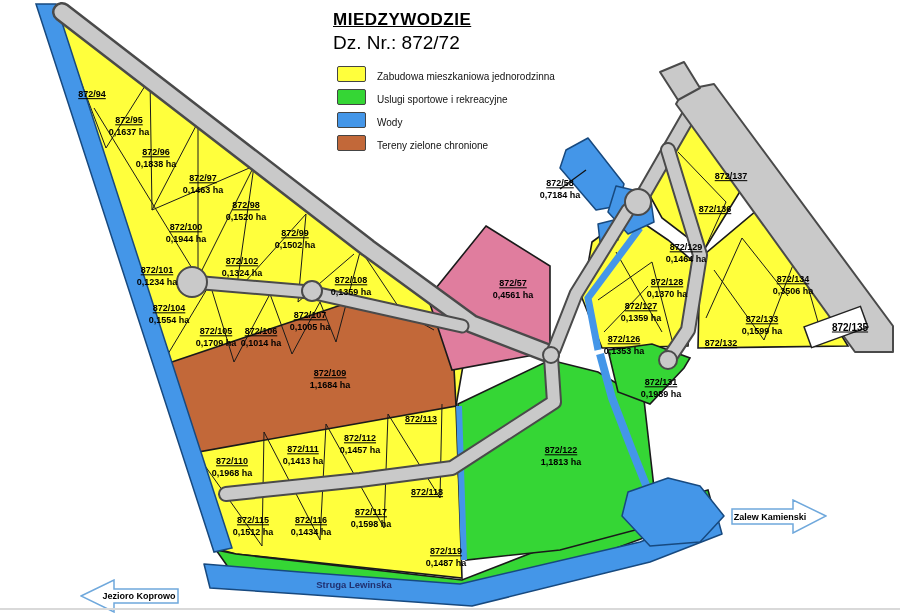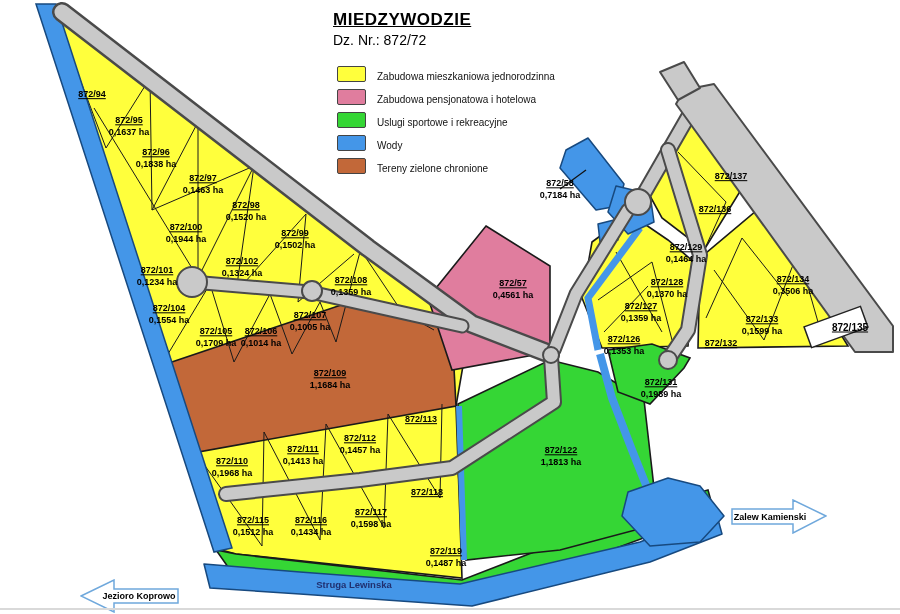--- a/index.html
+++ b/index.html
@@ -7,21 +7,21 @@
          font-family:"Liberation Sans",sans-serif;}
   .stage svg{position:absolute;left:0;top:0;}
   .labels{position:absolute;left:14px;top:0;width:100%;height:100%;}
   .plabel{position:absolute;transform:translate(-50%,-50%);text-align:center;
           font-size:9px;font-weight:bold;color:#000;line-height:1.3;white-space:nowrap;}
   .plabel .pid{display:block;text-decoration:underline;}
   .plabel .parea{display:block;}
   .plabel.small{font-size:10px;}
   .title-block{position:absolute;left:333px;top:10px;}
   .map-title{font-size:17px;font-weight:bold;text-decoration:underline;letter-spacing:.5px;}
-  .map-subtitle{font-size:14px;margin-top:2px;}
+  .map-subtitle{font-size:19px;margin-top:2px;}
   .legend{position:absolute;left:337px;top:66px;}
   .legend-row{display:flex;align-items:flex-end;margin-bottom:7px;}
   .swatch{width:27px;height:14px;border:1.5px solid #444;border-radius:2px;margin-right:11px;flex:0 0 auto;}
   .legend-label{font-size:10px;color:#111;}
   .stream-label{position:absolute;left:354px;top:584px;transform:translate(-50%,-50%);
                 font-size:9.5px;font-weight:bold;color:#203070;}
   .dir-arrow{position:absolute;}
   .dir-arrow svg{position:absolute;left:0;top:0;}
   .arrow-label{position:absolute;top:50%;transform:translateY(-50%);width:100%;
                text-align:center;font-size:9px;font-weight:bold;color:#000;box-sizing:border-box;}
@@ -255,24 +255,20 @@
     <div class="map-title">MIEDZYWODZIE</div>
     <div class="map-subtitle">Dz. Nr.: 872/72</div>
   </div>
 
   <div class="legend" id="legend-rows">
       <div class="legend-row">
         <span class="swatch" style="background: rgb(255, 255, 60);"></span>
         <span class="legend-label">Zabudowa mieszkaniowa jednorodzinna</span>
       </div>
       <div class="legend-row">
-        <span class="swatch" style="background: rgb(224, 125, 158);"></span>
-        <span class="legend-label">Zabudowa pensjonatowa i hotelowa</span>
-      </div>
-      <div class="legend-row">
         <span class="swatch" style="background: rgb(53, 214, 53);"></span>
         <span class="legend-label">Uslugi sportowe i rekreacyjne</span>
       </div>
       <div class="legend-row">
         <span class="swatch" style="background: rgb(68, 150, 232);"></span>
         <span class="legend-label">Wody</span>
       </div>
       <div class="legend-row">
         <span class="swatch" style="background: rgb(194, 104, 57);"></span>
         <span class="legend-label">Tereny zielone chronione</span>

